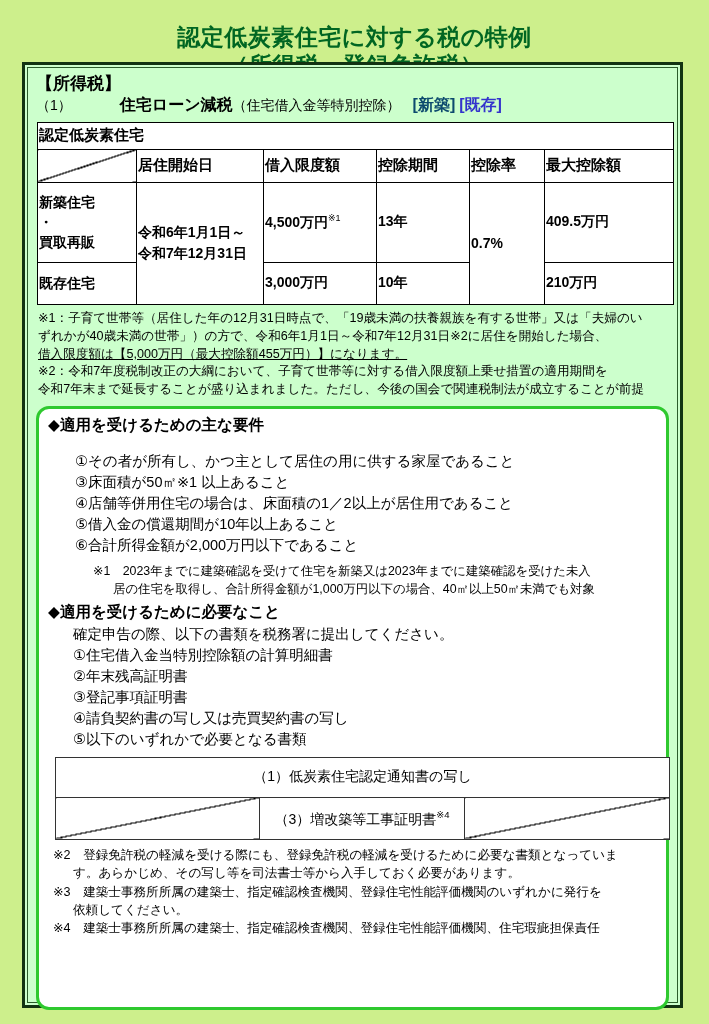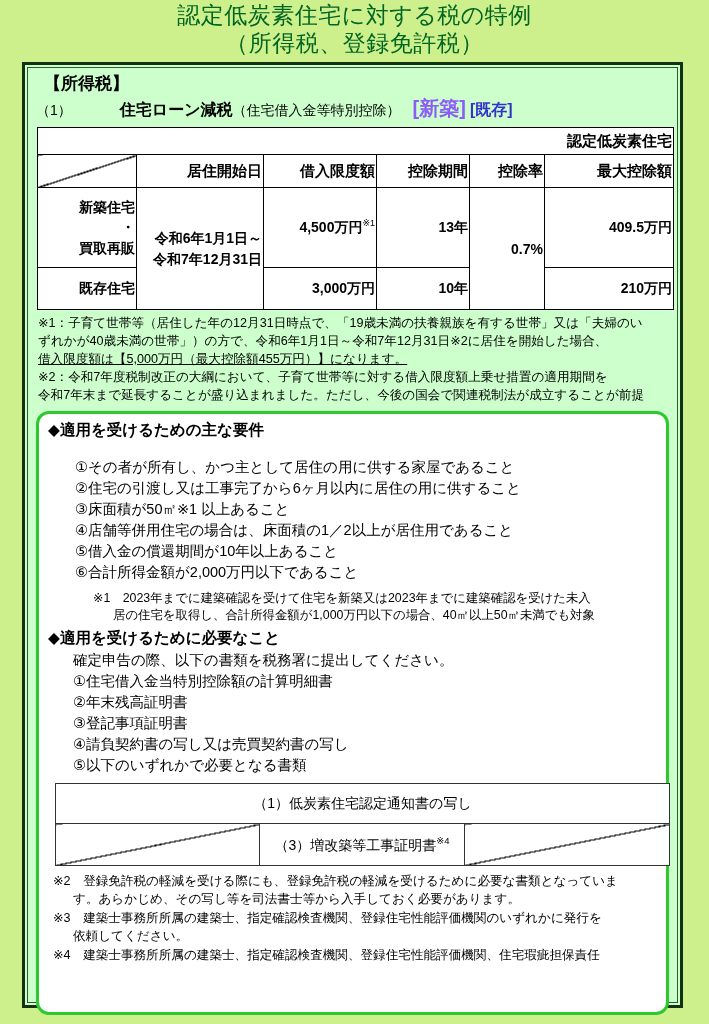--- a/index.html
+++ b/index.html
@@ -14,24 +14,24 @@
     font-family: "Liberation Sans", "DejaVu Sans", sans-serif;
     color: #000;
     overflow: hidden;
     position: relative;
   }
 
   
   .doc-title {
     text-align: center;
     color: #006622;
-    font-weight: normal;
+    font-weight: bold;
     font-size: 23px;
     line-height: 1.22;
-    padding-top: 1px;
+    padding-top: 23px;
     letter-spacing: 0.5px;
   }
   .doc-title .line { display: block; }
 
   
   .panel {
     position: absolute;
     left: 22px;
     top: 62px;
     width: 661px;
@@ -40,44 +40,44 @@
     border: 3px solid #123312;
     box-shadow: inset 0 0 0 2px #ccffcc, inset 0 0 0 3px #2b5c2b;
     box-sizing: border-box;
     padding: 8px 9px 0 9px;
   }
 
   .sec-head {
     font-weight: bold;
     font-size: 17px;
     line-height: 1.18;
-    margin: 1px 0 0 10px;
+    margin: 1px 0 0 2px;
   }
   .sub-head {
     font-size: 15px;
     line-height: 1.3;
     margin: 1px 0 0 2px;
     white-space: nowrap;
   }
   .sub-head .bold { font-weight: bold; font-size: 16px; margin-left: 48px; }
   .sub-head .paren { font-size: 14px; }
-  .tag-new { color: #8b5cf6; font-weight: bold; margin-left: 12px; font-size: 20px;}
+  .tag-new { color: #0c4a6e; font-weight: bold; margin-left: 12px; font-size: 16px;}
   .tag-old { color: #3333cc; font-weight: bold; margin-left: 4px; font-size: 16px;}
 
   
   .t1-wrap { margin: 6px 2px 0 3px; }
   table.t1 {
     border-collapse: collapse;
     width: 636px;
     background: #ffffff;
     table-layout: fixed;
   }
   table.t1 td, table.t1 th {
     border: 1px solid #000;
-    text-align: right;
+    text-align: left;
     vertical-align: middle;
     font-size: 14px;
     font-weight: bold;
     padding: 2px 1px;
   }
   table.t1 .title-row td {
     border-left: 1px solid #000;
     border-right: 1px solid #000;
     border-top: 1px solid #000;
     border-bottom: 1px solid #000;
@@ -258,21 +258,20 @@
     <p>※2：令和7年度税制改正の大綱において、子育て世帯等に対する借入限度額上乗せ措置の適用期間を</p>
     <p>令和7年末まで延長することが盛り込まれました。ただし、今後の国会で関連税制法が成立することが前提</p>
   </div>
 
   <div class="greenbox">
 
     <div class="bullet-head">◆適用を受けるための主な要件</div>
 
     <div class="req-list">
       <div>①その者が所有し、かつ主として居住の用に供する家屋であること</div>
-      <div>②住宅の引渡し又は工事完了から6ヶ月以内に居住の用に供すること</div>
       <div>③床面積が50㎡※1 以上あること</div>
       <div>④店舗等併用住宅の場合は、床面積の1／2以上が居住用であること</div>
       <div>⑤借入金の償還期間が10年以上あること</div>
       <div>⑥合計所得金額が2,000万円以下であること</div>
     </div>
 
     <div class="subnote">
       <span>※1　2023年までに建築確認を受けて住宅を新築又は2023年までに建築確認を受けた未入</span>
       <span class="ind">居の住宅を取得し、合計所得金額が1,000万円以下の場合、40㎡以上50㎡未満でも対象</span>
     </div>

